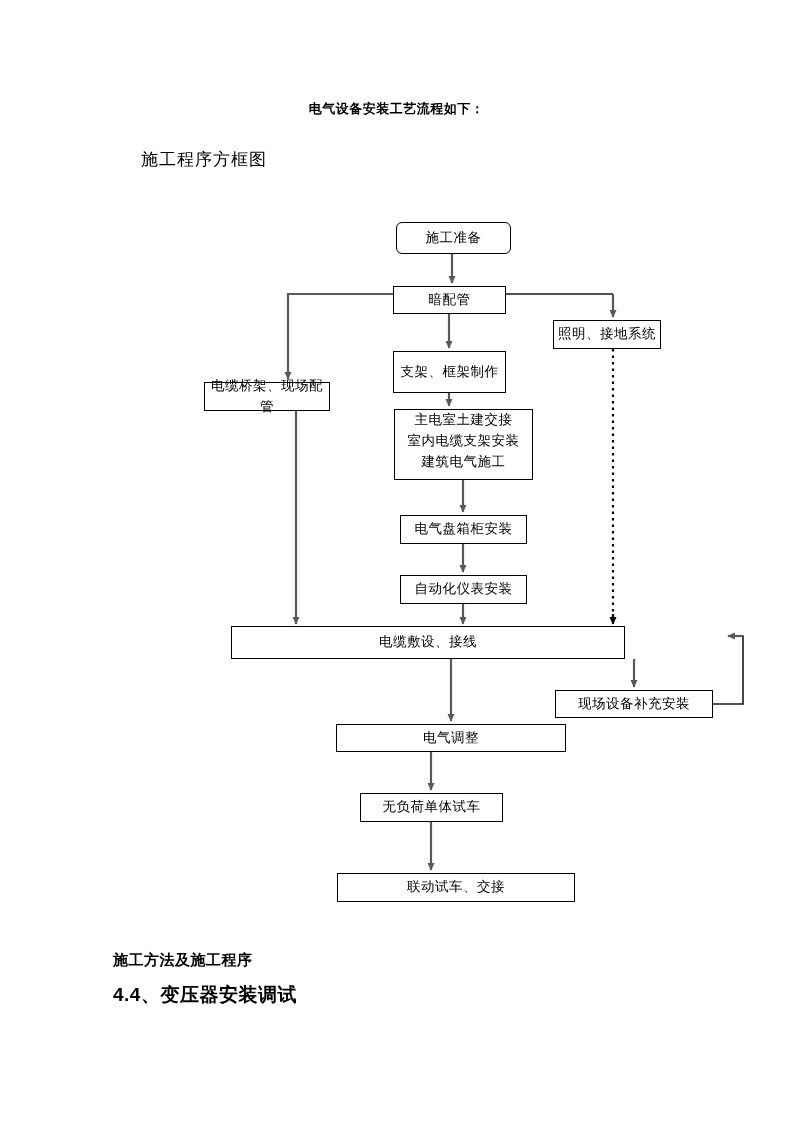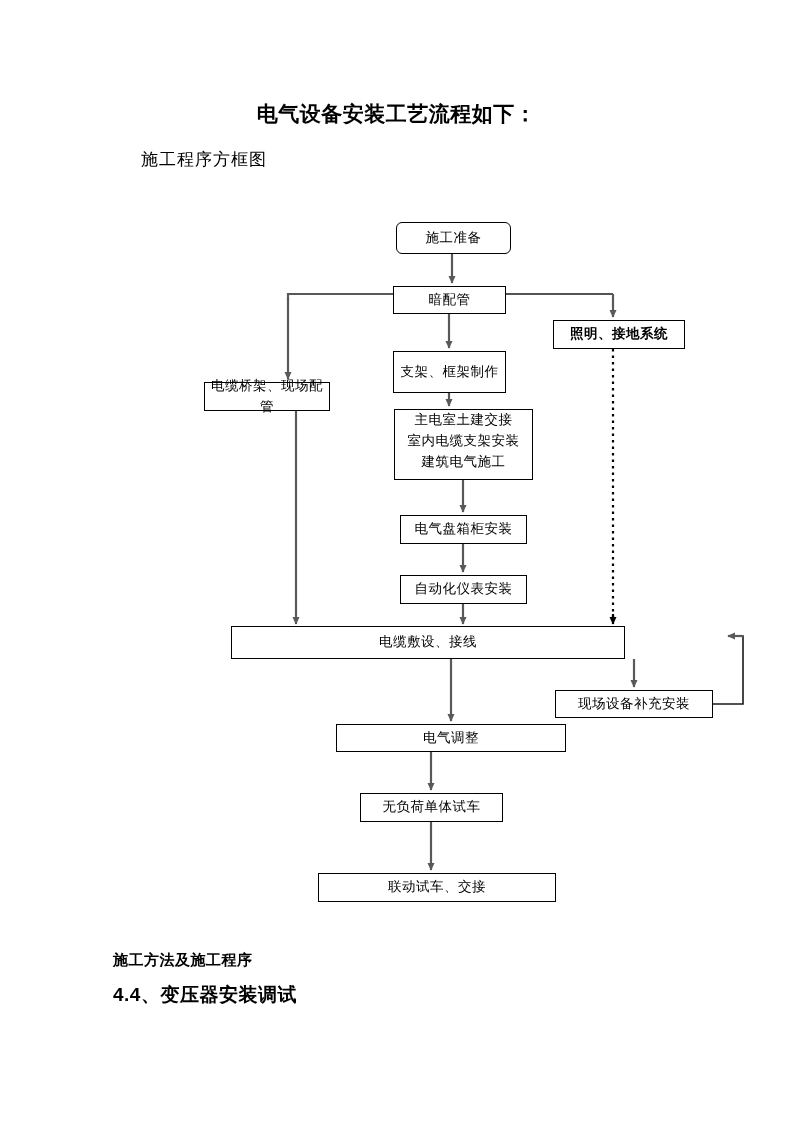--- a/index.html
+++ b/index.html
@@ -21,21 +21,21 @@
     inset: 0;
   }
 
   
   .doc-title {
     position: absolute;
     left: 0;
     top: 100px;
     width: 793px;
     text-align: center;
-    font-size: 21px;
+    font-size: 13px;
     font-weight: bold;
     letter-spacing: 0.5px;
     font-family: "Liberation Sans", "DejaVu Sans", sans-serif;
   }
   .sub-title {
     position: absolute;
     left: 141px;
     top: 148px;
     font-size: 17px;
     font-weight: normal;
@@ -163,21 +163,21 @@
   </svg>
 
   <div class="nodebox" style="left:396px; top:222px; width:115px; height:32px;border-radius:6px;">
     <span class="lbl">施工准备</span>
   </div>
 
   <div class="nodebox" style="left:393px; top:286px; width:113px; height:28px;">
     <span class="lbl">暗配管</span>
   </div>
 
-  <div class="nodebox" style="left:553px; top:320px; width:132px; height:29px;font-weight:bold;">
+  <div class="nodebox" style="left:553px; top:320px; width:108px; height:29px;">
     <span class="lbl">照明、接地系统</span>
   </div>
 
   <div class="nodebox" style="left:204px; top:382px; width:126px; height:29px;">
     <span class="lbl">电缆桥架、现场配管</span>
   </div>
 
   <div class="nodebox" style="left:393px; top:351px; width:113px; height:42px;">
     <span class="lbl">支架、框架制作</span>
   </div>
@@ -205,21 +205,21 @@
   </div>
 
   <div class="nodebox" style="left:336px; top:724px; width:230px; height:28px;">
     <span class="lbl">电气调整</span>
   </div>
 
   <div class="nodebox" style="left:360px; top:793px; width:143px; height:29px;">
     <span class="lbl">无负荷单体试车</span>
   </div>
 
-  <div class="nodebox" style="left:318px; top:873px; width:238px; height:29px;">
+  <div class="nodebox" style="left:337px; top:873px; width:238px; height:29px;">
     <span class="lbl">联动试车、交接</span>
   </div>
 
   <div class="foot-line-1">施工方法及施工程序</div>
 
   <div class="foot-line-2">4.4、变压器安装调试</div>
 
 </div>
 
 </body></html>

